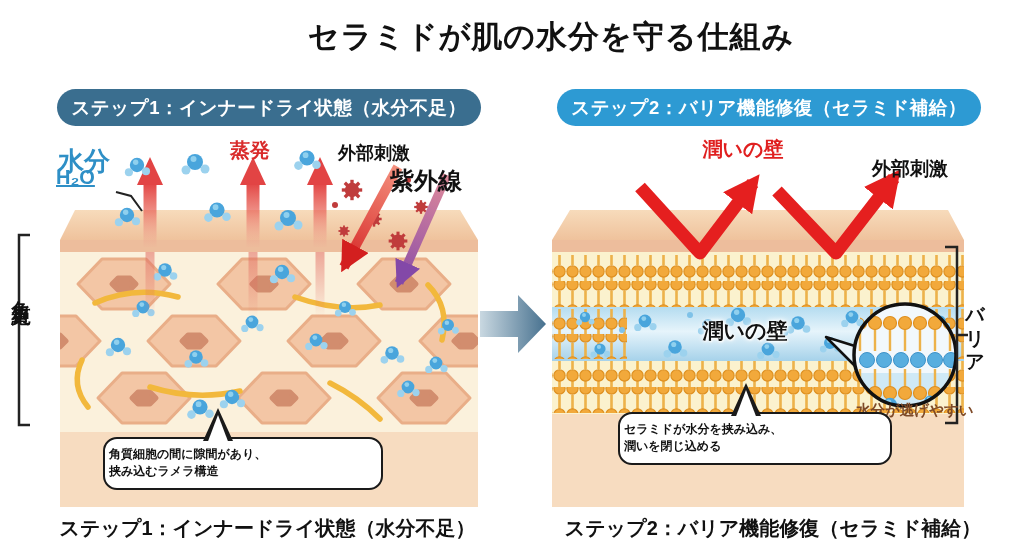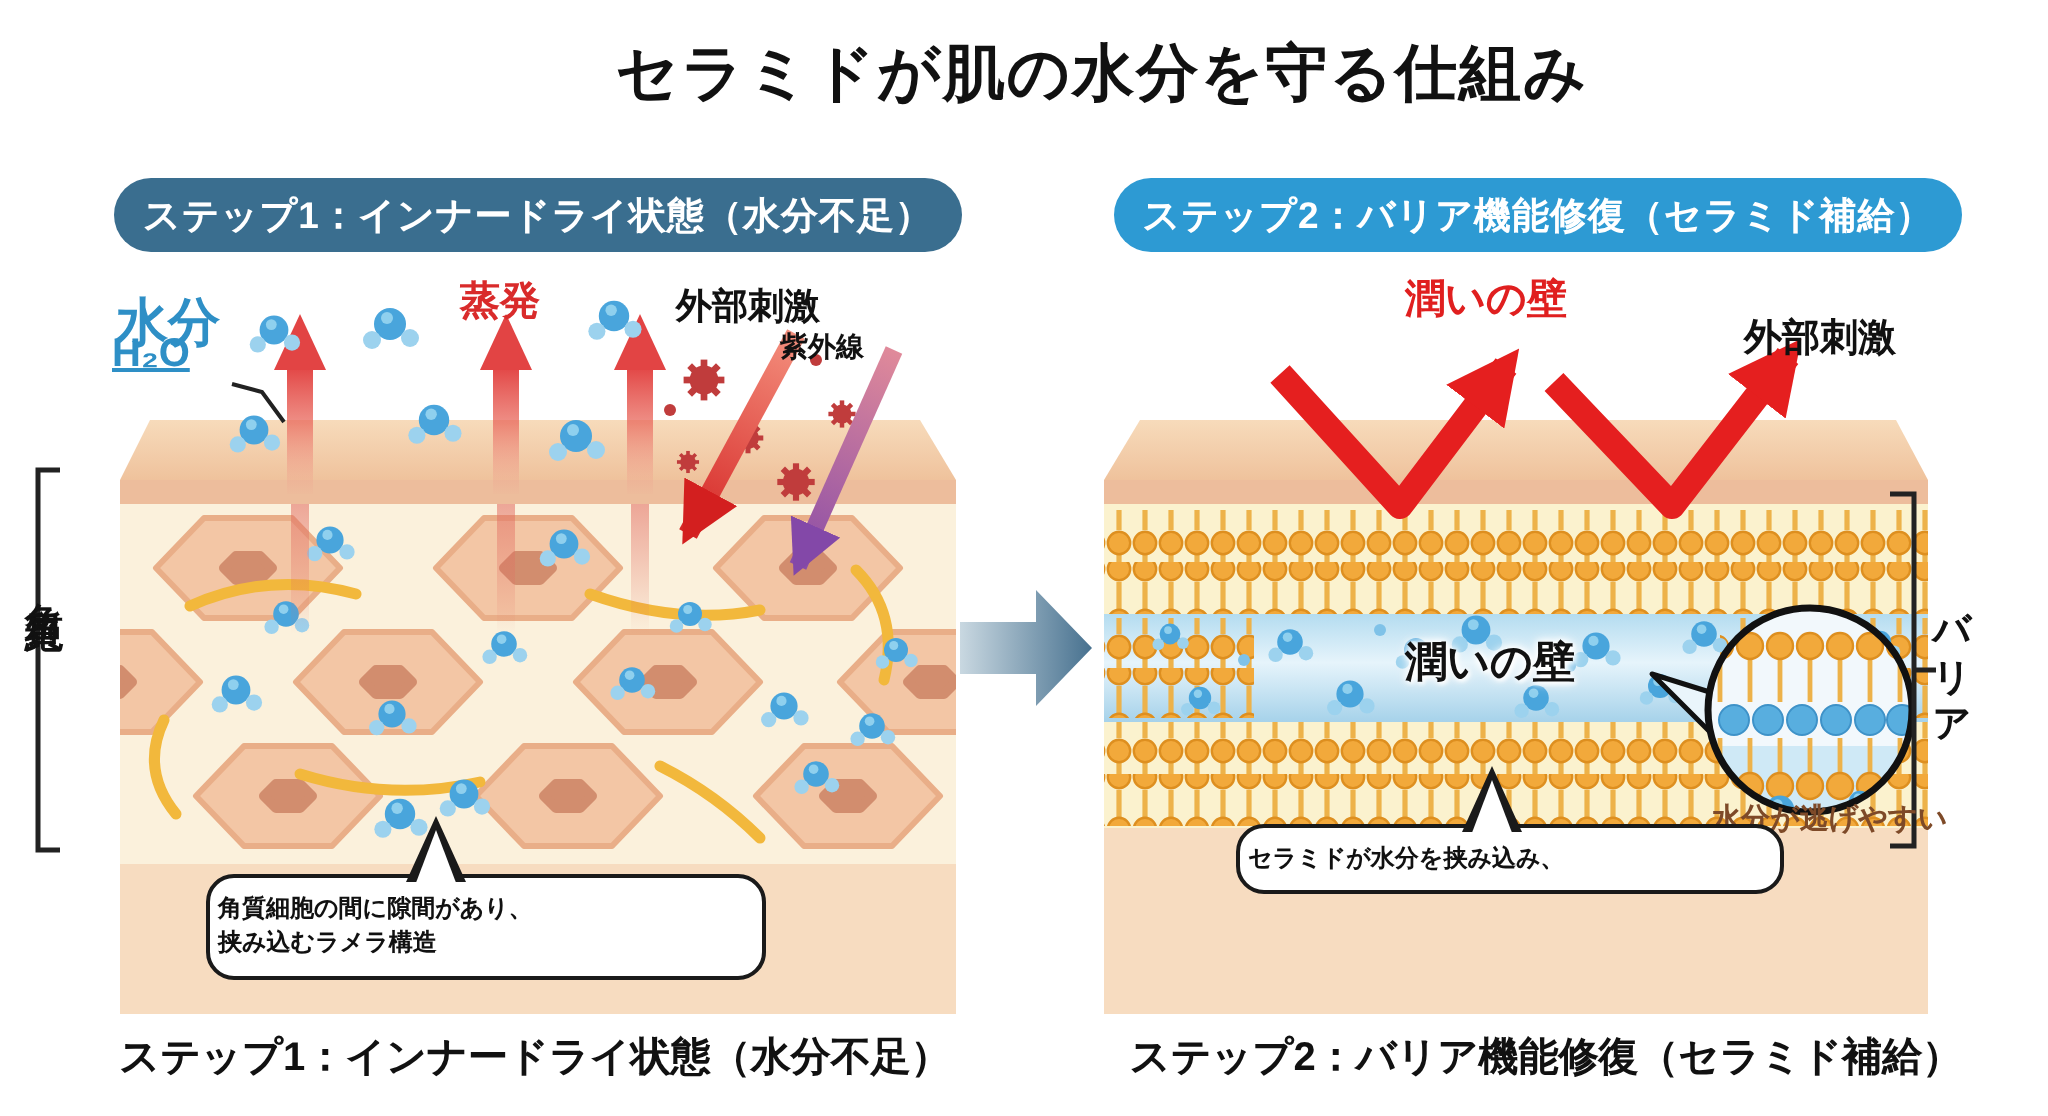--- a/index.html
+++ b/index.html
@@ -311,34 +311,35 @@
 
 <div class="abs ttl">セラミドが肌の水分を守る仕組み</div>
 
 <div class="abs badge badge1">ステップ1：インナードライ状態（水分不足）</div>
 <div class="abs badge badge2">ステップ2：バリア機能修復（セラミド補給）</div>
 
 <div class="abs lbl blue" style="left:58px;top:144px;font-size:26px;">水分</div>
 <div class="abs lbl blue" style="left:56px;top:166px;font-size:20px;text-decoration:underline;">H₂O</div>
 <div class="abs lbl red" style="left:205px;top:137px;width:90px;text-align:center;font-size:20px;">蒸発</div>
 <div class="abs lbl" style="left:338px;top:141px;font-size:18px;">外部刺激</div>
-<div class="abs lbl" style="left:390px;top:165px;font-size:14px;">紫外線</div>
+<div class="abs lbl" style="left:390px;top:165px;font-size:24px;">紫外線</div>
 <div class="abs lbl vert" style="left:8px;top:286px;font-size:19px;">角質絶</div>
 
 <div class="abs callout c1" style="left:103px;top:437px;width:268px;">
   <span class="ln">角質細胞の間に隙間があり、</span>
   <span class="ln">挟み込むラメラ構造</span>
 </div>
 <div class="abs caption" style="left:35px;">ステップ1：インナードライ状態（水分不足）</div>
 
 <div class="abs lbl" style="left:688px;top:136px;width:110px;text-align:center;font-size:20px;color:#E01F1F;">潤いの壁</div>
 <div class="abs lbl" style="left:872px;top:156px;font-size:19px;">外部刺激</div>
 <div class="abs lbl wall" style="left:645px;top:317px;width:200px;text-align:center;font-size:21px;">潤いの壁</div>
 <div class="abs lbl vert" style="left:962px;top:292px;font-size:19px;">バリア</div>
 
 <div class="abs anno" style="left:856px;top:400px;width:165px;">
   <span style="display:block;">水分が逃げやすい</span>
 </div>
 
 <div class="abs callout c2" style="left:618px;top:412px;width:262px;font-family:Liberation Serif, serif;">
   <span class="ln">セラミドが水分を挟み込み、</span>
+  <span class="ln">潤いを閉じ込める</span>
 </div>
 <div class="abs caption" style="left:538px;width:470px;">ステップ2：バリア機能修復（セラミド補給）</div>
 
 </body></html>

